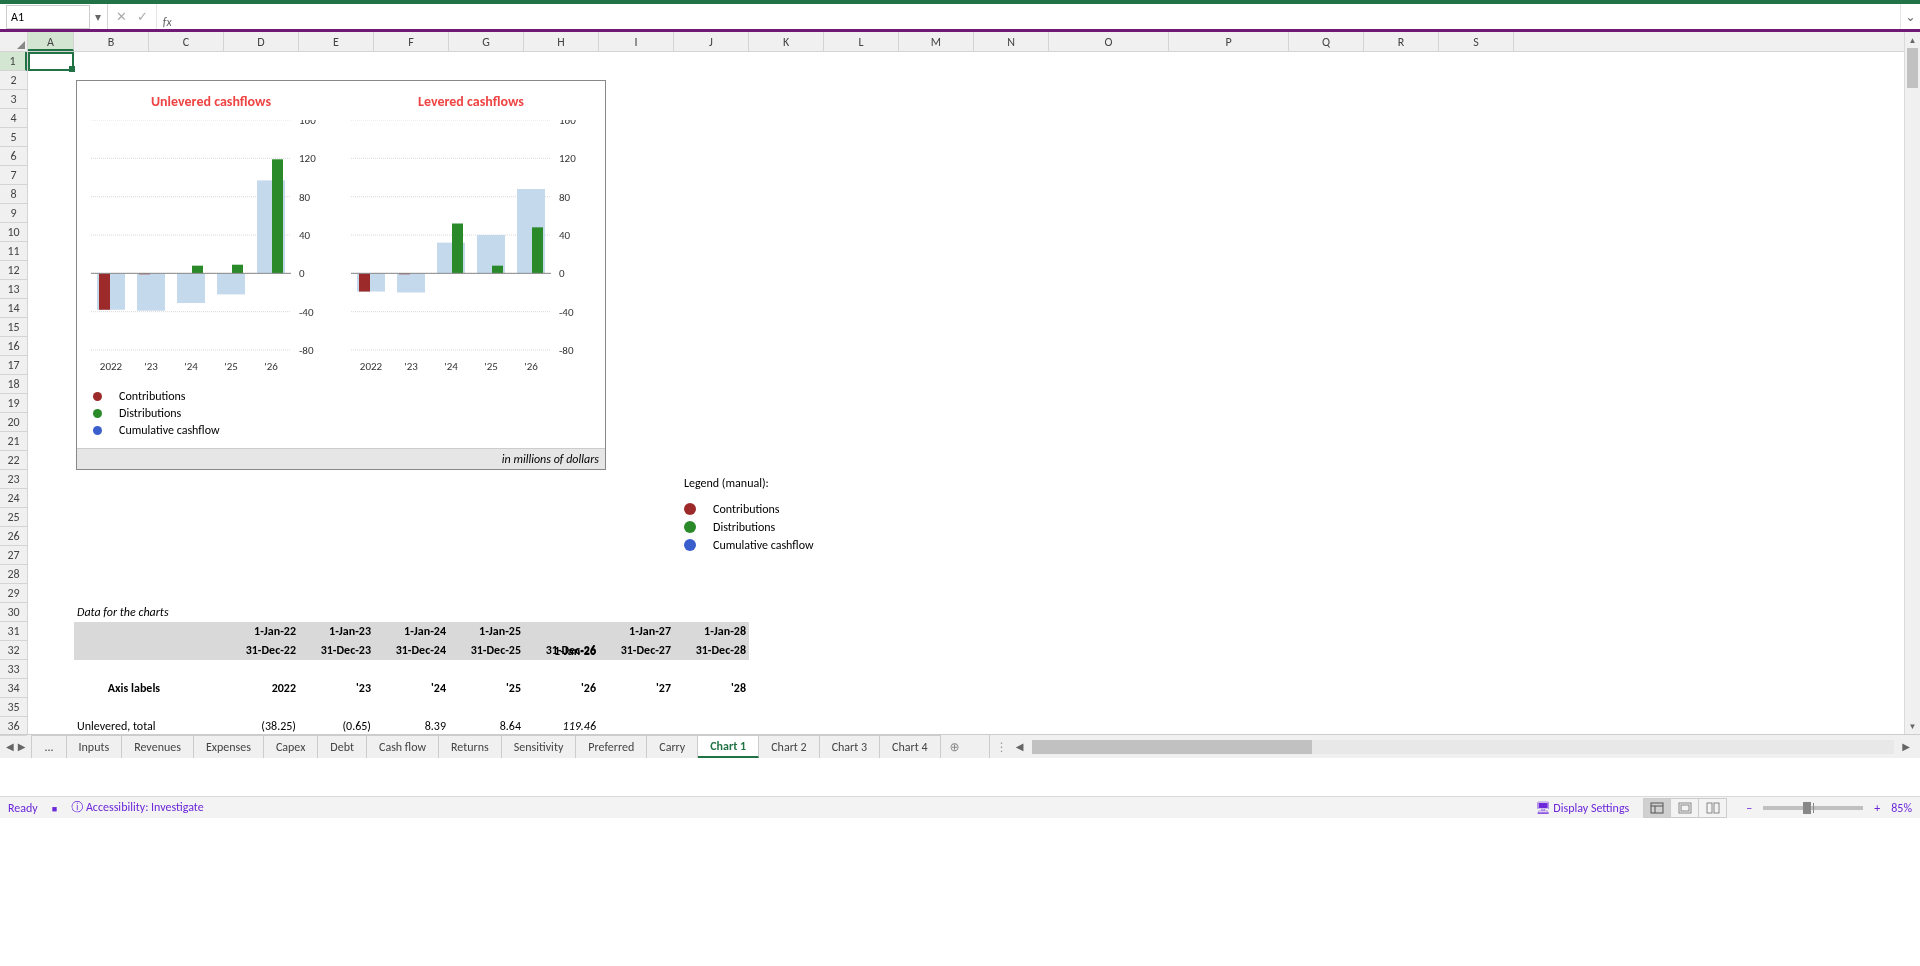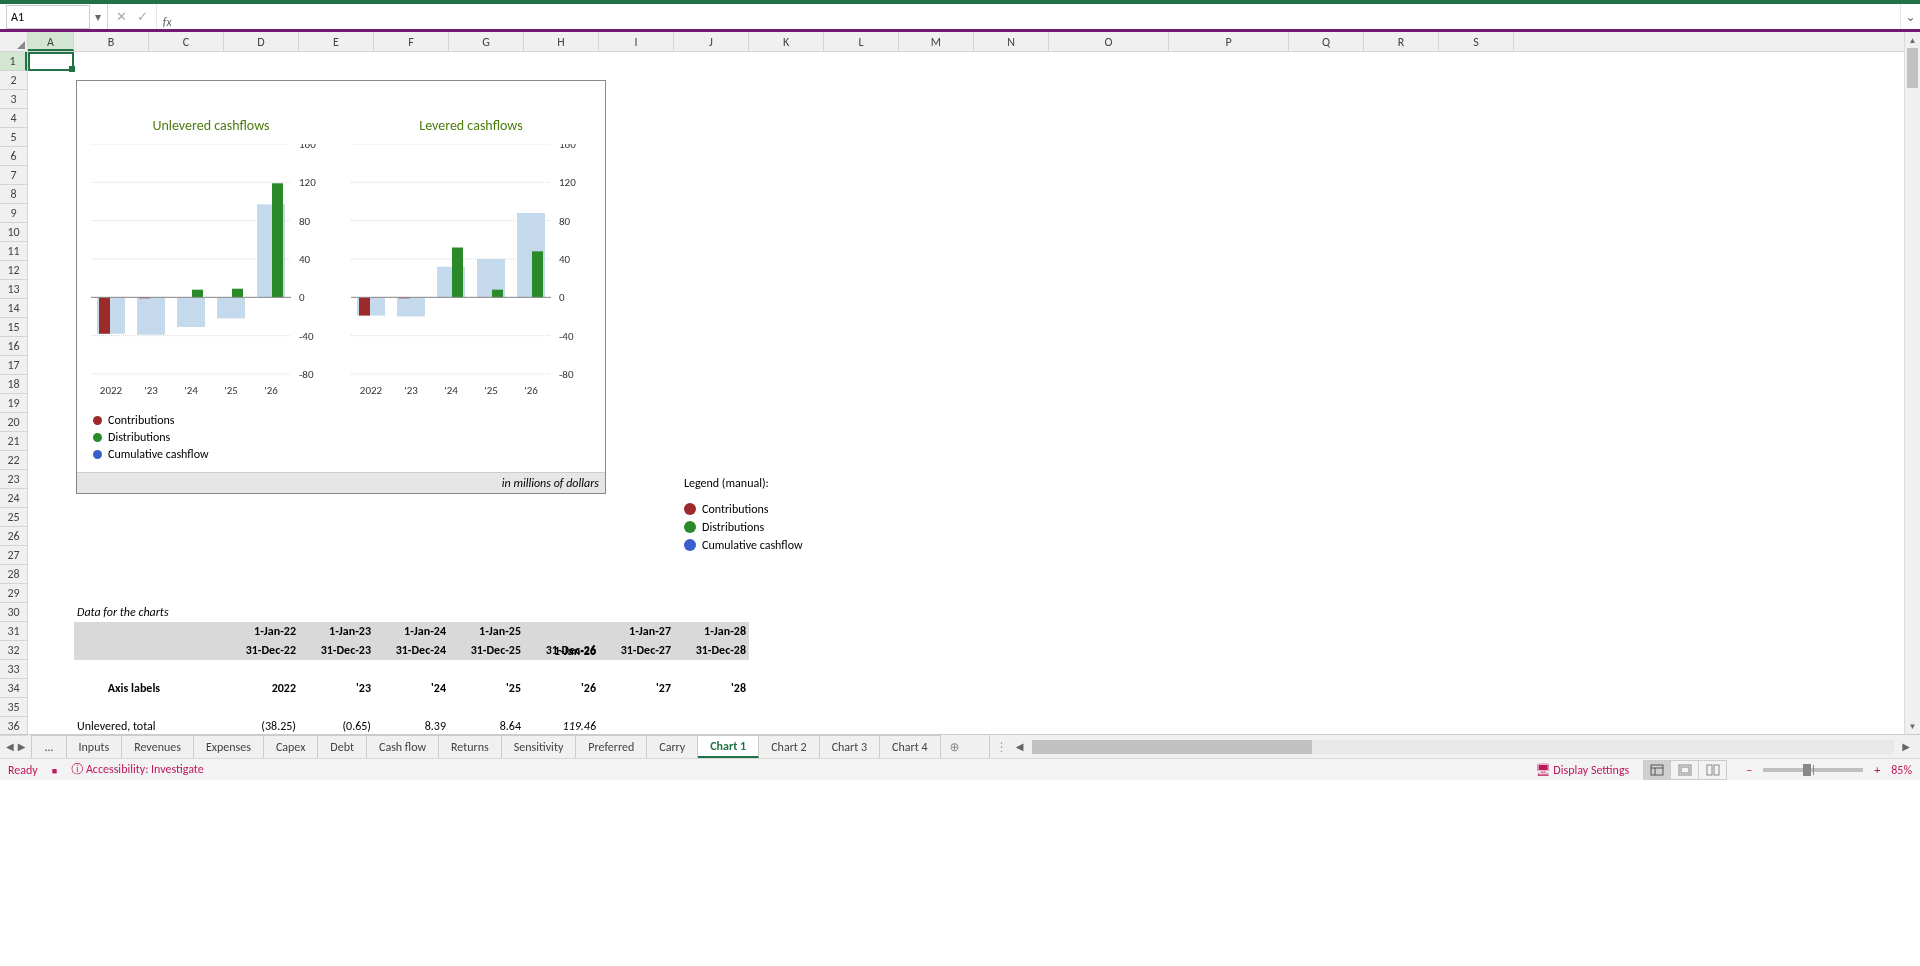--- a/index.html
+++ b/index.html
@@ -33,31 +33,31 @@
 .sel-cell { position: absolute; top: 0; left: 0; width: 46px; height: 19px; border: 2px solid #217346; box-sizing: border-box; }
 .sel-cell::after { content: ''; position: absolute; right: -3px; bottom: -3px; width: 6px; height: 6px; background: #217346; }
 
 
 .chart-block { position: absolute; left: 48px; top: 10px; width: 530px; }
 .chart-title { font-weight: bold; font-size: 14px; color: #000; border-bottom: 2px solid #1f4e79; padding-bottom: 2px; }
 .chart-box { margin-top: 18px; border: 1px solid #888; background: #fff; }
 .chart-head { background: #4472a8; color: #fff; font-size: 21px; padding: 10px 12px; }
 .chart-body { display: flex; background: #fff; padding: 6px 4px 0; }
 .mini { flex: 1; position: relative; }
-.mini-title { text-align: center; font-weight: normal; font-size: 14px; color: #4d7c0f; padding: 6px 0 10px; margin-top: 24px; }
+.mini-title { text-align: center; font-weight: bold; font-size: 14px; color: #ef4444; padding: 6px 0 10px; }
 .mini-plot { position: relative; height: 260px; margin: 0 8px; }
 .mini-svg { width: 100%; height: 100%; }
 .gridline { stroke: #d9d9d9; stroke-width: 1; stroke-dasharray: 1 1; }
 .axis-tick { font-size: 11px; fill: #333; }
 .cat-label { font-size: 11px; fill: #333; text-anchor: middle; }
 .bar-contrib { fill: #9c2a2a; }
 .bar-distrib { fill: #2a8a2a; }
 .bar-cumul { fill: #c5d9ed; }
 .legend { padding: 6px 16px 8px; font-size: 12px; }
-.legend-item { display: flex; align-items: center; gap: 6px; margin: 3px 0; }
+.legend-item { display: flex; align-items: center; gap: 17px; margin: 3px 0; }
 .legend-dot { width: 9px; height: 9px; border-radius: 50%; }
 .chart-foot { background: #e6e6e6; text-align: right; font-style: italic; font-size: 12px; padding: 3px 6px; border-top: 1px solid #ccc; }
 
 
 .manual-legend { position: absolute; left: 656px; top: 424px; font-size: 12px; }
 .manual-legend .title { margin-bottom: 12px; }
 .manual-legend .legend-item { margin: 4px 0; }
 .manual-legend .legend-dot { width: 12px; height: 12px; }
 
 
@@ -78,21 +78,21 @@
 .tabs { display: flex; align-items: stretch; }
 .tab { padding: 0 12px; display: flex; align-items: center; border-right: 1px solid #ccc; background: #f0f0f0; cursor: pointer; color: #444; border-top: 1px solid #ccc; }
 .tab.active { background: #fff; border-bottom: 2px solid #217346; color: #217346; font-weight: bold; }
 .tab-add { width: 28px; display: flex; align-items: center; justify-content: center; color: #888; cursor: pointer; }
 .hscroll { flex: 1; display: flex; align-items: center; padding: 0 6px; gap: 4px; border-left: 1px solid #ccc; margin-left: 20px; }
 .hscroll .arrow { width: 16px; text-align: center; color: #666; font-size: 10px; cursor: pointer; }
 .hscroll .track { flex: 1; height: 14px; background: #e8e8e8; position: relative; }
 .hscroll .thumb { position: absolute; left: 0; width: 280px; top: 0; bottom: 0; background: #c1c1c1; }
 
 
-.status { height: 22px; display: flex; align-items: center; background: #f3f3f3; font-size: 12px; color: #be185d; padding: 0 8px; gap: 14px; border-top: 1px solid #dadada; }
+.status { height: 22px; display: flex; align-items: center; background: #f3f3f3; font-size: 12px; color: #6d28d9; padding: 0 8px; gap: 14px; border-top: 1px solid #dadada; margin-top: 38px; }
 .status .spacer { flex: 1; }
 .view-btns { display: flex; gap: 0; }
 .view-btn { width: 28px; height: 20px; display: flex; align-items: center; justify-content: center; border: 1px solid #ccc; border-left: none; cursor: pointer; }
 .view-btn:first-child { border-left: 1px solid #ccc; background: #d0d0d0; }
 .zoom { display: flex; align-items: center; gap: 6px; }
 .zoom-slider { width: 100px; height: 4px; background: #c0c0c0; position: relative; }
 .zoom-slider .tick { position: absolute; left: 50%; top: -3px; width: 1px; height: 10px; background: #888; }
 .zoom-slider .thumb { position: absolute; left: 40%; top: -4px; width: 8px; height: 12px; background: #888; }
 .zoom-btn { width: 16px; text-align: center; cursor: pointer; }
 

